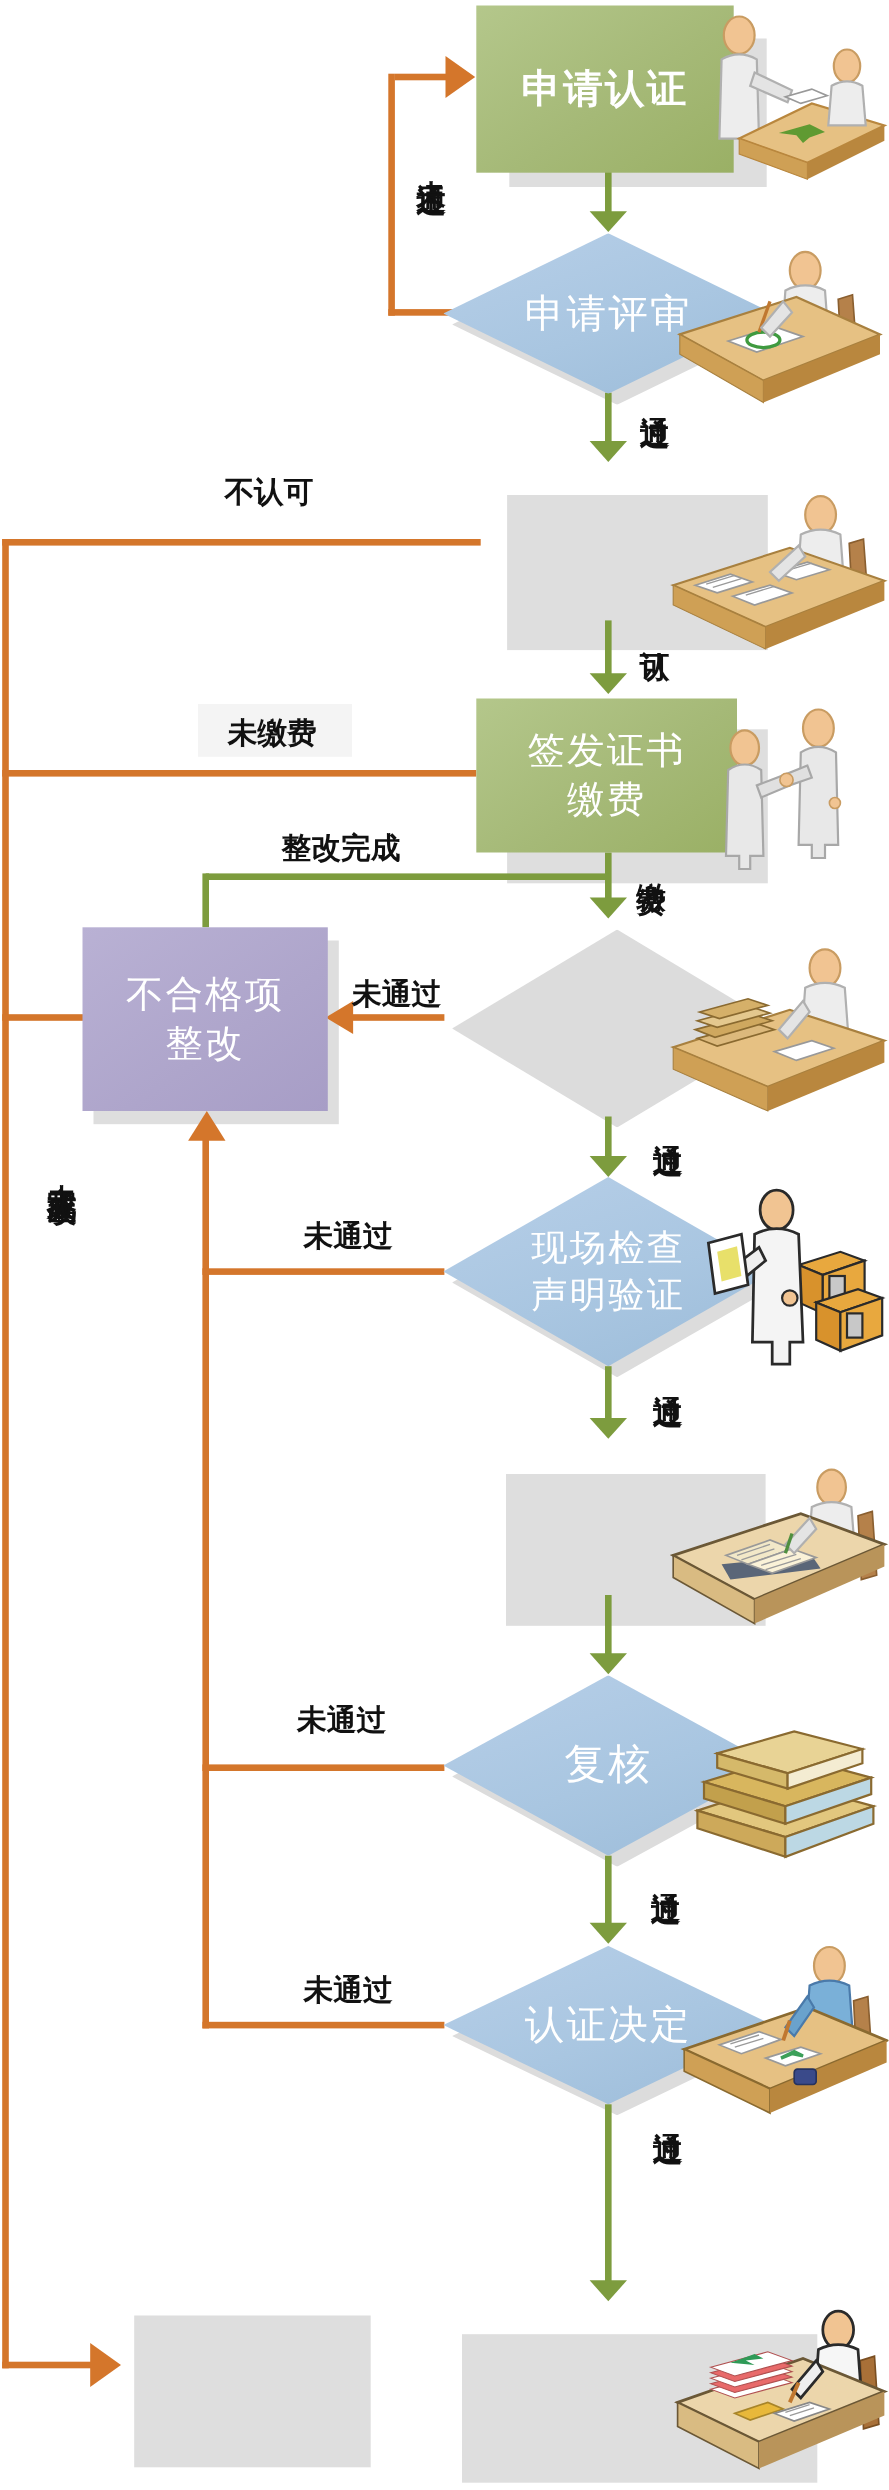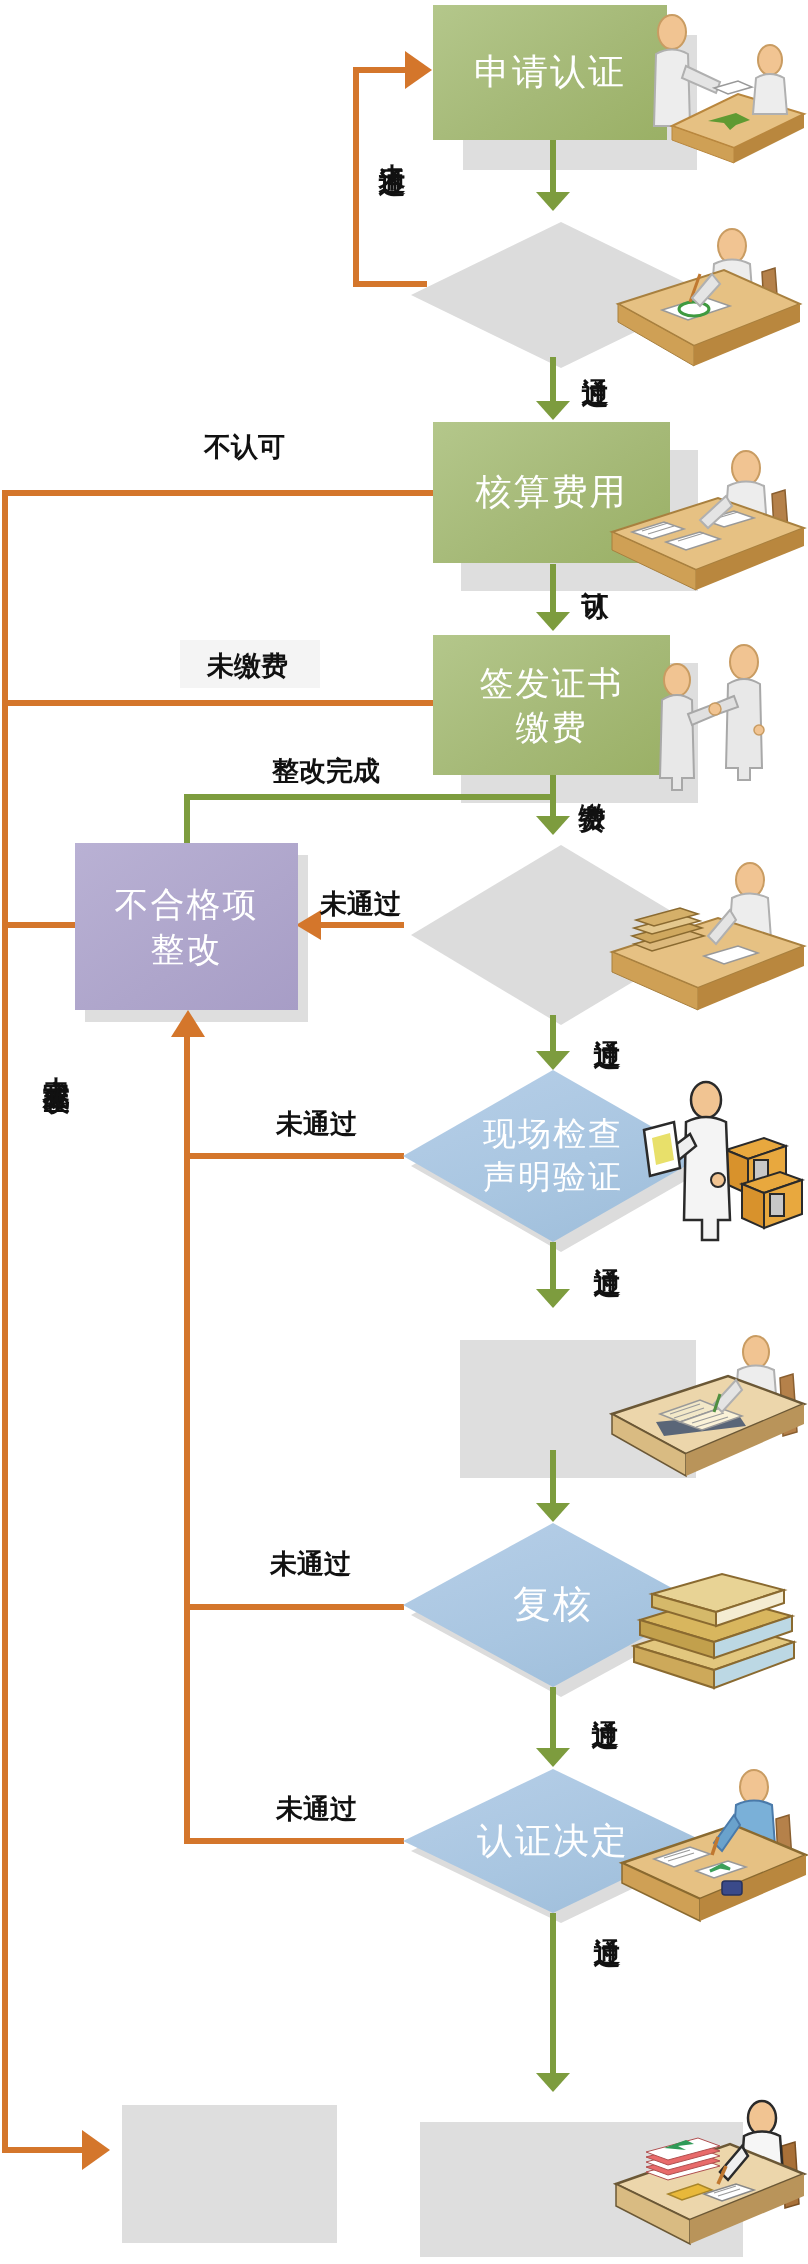--- a/index.html
+++ b/index.html
@@ -97,39 +97,39 @@
 
   <div class="gline" style="left:550px;top:1450px;width:6px;height:55px;"></div>
   <div class="ah g-down" style="left:536px;top:1503px;"></div>
 
   <div class="gline" style="left:550px;top:1687px;width:6px;height:63px;"></div>
   <div class="ah g-down" style="left:536px;top:1748px;"></div>
 
   <div class="gline" style="left:550px;top:1913px;width:6px;height:162px;"></div>
   <div class="ah g-down" style="left:536px;top:2073px;"></div>
 
-  <div class="node green" style="left:433px;top:5px;width:234px;height:135px;">申请认证</div>
-  <div class="node green" style="left:433px;top:422px;width:237px;height:141px;">核算费用</div>
+  <div class="node green" style="left:433px;top:5px;width:234px;height:152px;font-weight:bold;">申请认证</div>
+  <div class="node diamond" style="left:403px;top:212px;width:300px;height:146px;">申请评审</div>
   <div class="node green" style="left:433px;top:635px;width:237px;height:140px;font-size:34px;">签发证书
 缴费</div>
   <div class="node purple" style="left:75px;top:843px;width:223px;height:167px;font-size:34px;text-align:center;">不合格项
 整改</div>
   <div class="node diamond" style="left:403px;top:1070px;width:300px;height:172px;font-size:33px;">现场检查
 声明验证</div>
   <div class="node diamond" style="left:403px;top:1523px;width:300px;height:164px;font-size:38px;">复核</div>
   <div class="node diamond" style="left:403px;top:1769px;width:300px;height:144px;">认证决定</div>
 
   <div class="elabel vert" style="left:374px;top:142px;">未通过</div>
   <div class="elabel vert" style="left:577px;top:356px;">通过</div>
   <div class="elabel" style="left:204px;top:429px;">不认可</div>
   <div class="elabel vert" style="left:577px;top:570px;">认可</div>
   <div class="lblbg" style="left:180px;top:640px;width:140px;height:48px;"></div>
   <div class="elabel" style="left:207px;top:648px;text-align:right;">未缴费</div>
   <div class="elabel vert" style="left:574px;top:781px;">缴费</div>
-  <div class="elabel" style="left:272px;top:753px;">整改完成</div>
+  <div class="elabel" style="left:256px;top:753px;">整改完成</div>
   <div class="elabel" style="left:320px;top:886px;">未通过</div>
   <div class="elabel vert" style="left:589px;top:1018px;">通过</div>
   <div class="elabel" style="left:276px;top:1106px;">未通过</div>
   <div class="elabel vert" style="left:589px;top:1246px;">通过</div>
   <div class="elabel" style="left:270px;top:1546px;">未通过</div>
   <div class="elabel vert" style="left:587px;top:1698px;">通过</div>
   <div class="elabel" style="left:276px;top:1791px;">未通过</div>
   <div class="elabel vert" style="left:589px;top:1916px;">通过</div>
   <div class="elabel vert" style="left:38px;top:1055px;">未完成整改</div>
 

